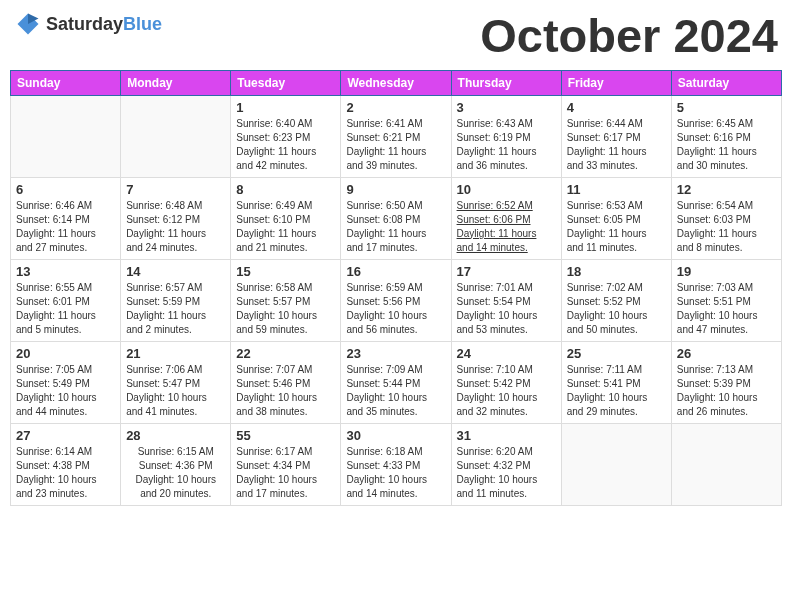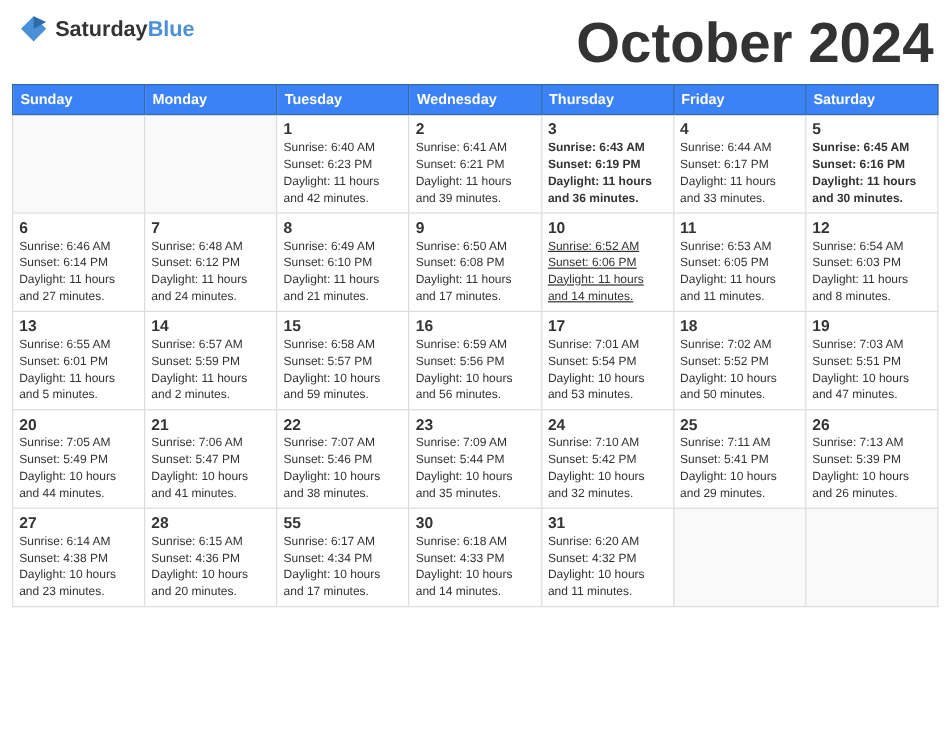--- a/index.html
+++ b/index.html
@@ -38,21 +38,21 @@
     .location-title {
       font-size: 15px;
       color: #555;
     }
     .calendar {
       width: 100%;
       border-collapse: collapse;
       border: 1px solid #ccc;
     }
     .calendar th {
-      background: #3b82f6;
+      background: #d946ef;
       color: #fff;
       font-size: 12px;
       font-weight: bold;
       text-align: left;
       padding: 5px 6px;
       border: 1px solid #2e6aa8;
     }
     .calendar td {
       width: calc(100% / 7);
       vertical-align: top;
@@ -122,33 +122,33 @@
 Daylight: 11 hours and 42 minutes.</div>
         </td>
         <td>
           <span class="day-number">2</span>
           <div class="day-info" style="white-space: pre-line;">Sunrise: 6:41 AM
 Sunset: 6:21 PM
 Daylight: 11 hours and 39 minutes.</div>
         </td>
         <td>
           <span class="day-number">3</span>
-          <div class="day-info" style="white-space: pre-line; font-weight: bold;">Sunrise: 6:43 AM
+          <div class="day-info" style="white-space: pre-line;">Sunrise: 6:43 AM
 Sunset: 6:19 PM
 Daylight: 11 hours and 36 minutes.</div>
         </td>
         <td>
           <span class="day-number">4</span>
           <div class="day-info" style="white-space: pre-line;">Sunrise: 6:44 AM
 Sunset: 6:17 PM
 Daylight: 11 hours and 33 minutes.</div>
         </td>
         <td>
           <span class="day-number">5</span>
-          <div class="day-info" style="white-space: pre-line; font-weight: bold;">Sunrise: 6:45 AM
+          <div class="day-info" style="white-space: pre-line;">Sunrise: 6:45 AM
 Sunset: 6:16 PM
 Daylight: 11 hours and 30 minutes.</div>
         </td>
       </tr>
       <tr>
         <td>
           <span class="day-number">6</span>
           <div class="day-info" style="white-space: pre-line;">Sunrise: 6:46 AM
 Sunset: 6:14 PM
 Daylight: 11 hours and 27 minutes.</div>
@@ -280,21 +280,21 @@
       </tr>
       <tr>
         <td>
           <span class="day-number">27</span>
           <div class="day-info" style="white-space: pre-line;">Sunrise: 6:14 AM
 Sunset: 4:38 PM
 Daylight: 10 hours and 23 minutes.</div>
         </td>
         <td>
           <span class="day-number">28</span>
-          <div class="day-info" style="white-space: pre-line;">Sunrise: 6:15 AM
+          <div class="day-info" style="white-space: pre-line; text-align: center;">Sunrise: 6:15 AM
 Sunset: 4:36 PM
 Daylight: 10 hours and 20 minutes.</div>
         </td>
         <td>
           <span class="day-number">55</span>
           <div class="day-info" style="white-space: pre-line;">Sunrise: 6:17 AM
 Sunset: 4:34 PM
 Daylight: 10 hours and 17 minutes.</div>
         </td>
         <td>

